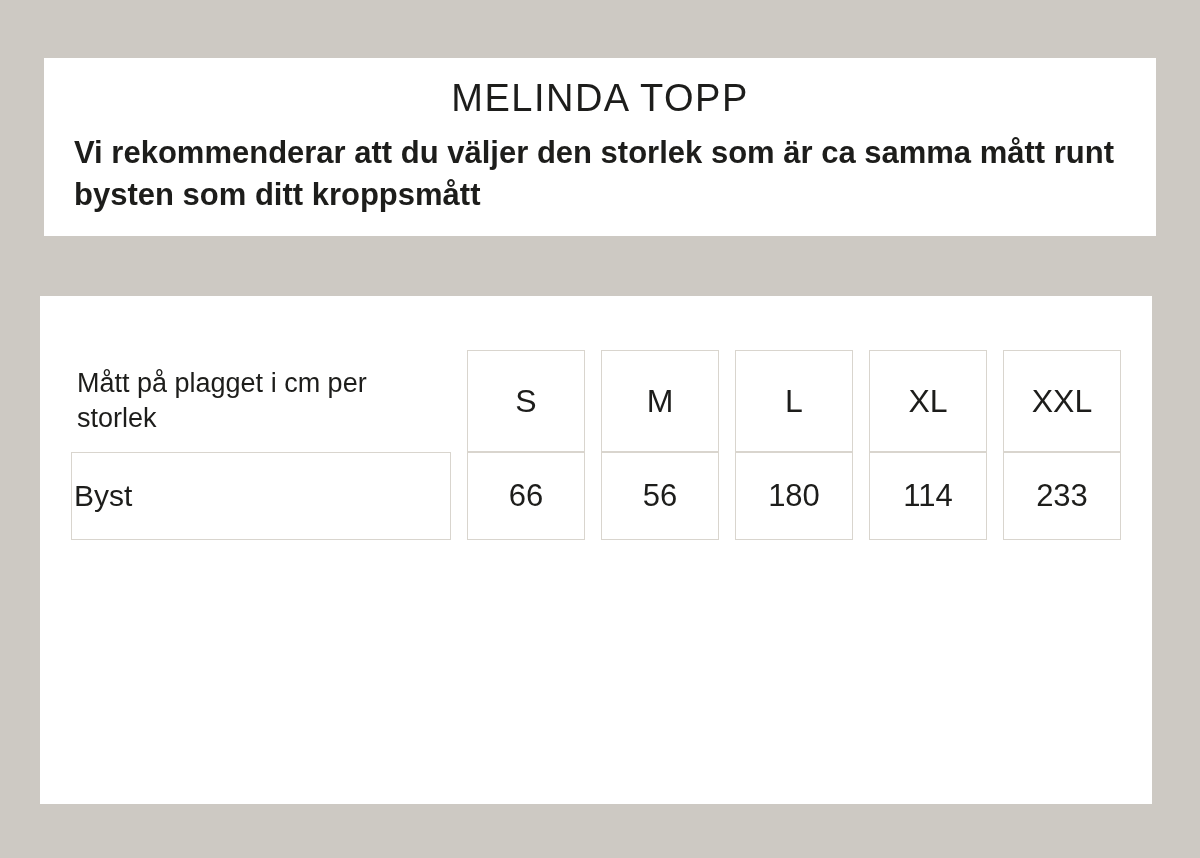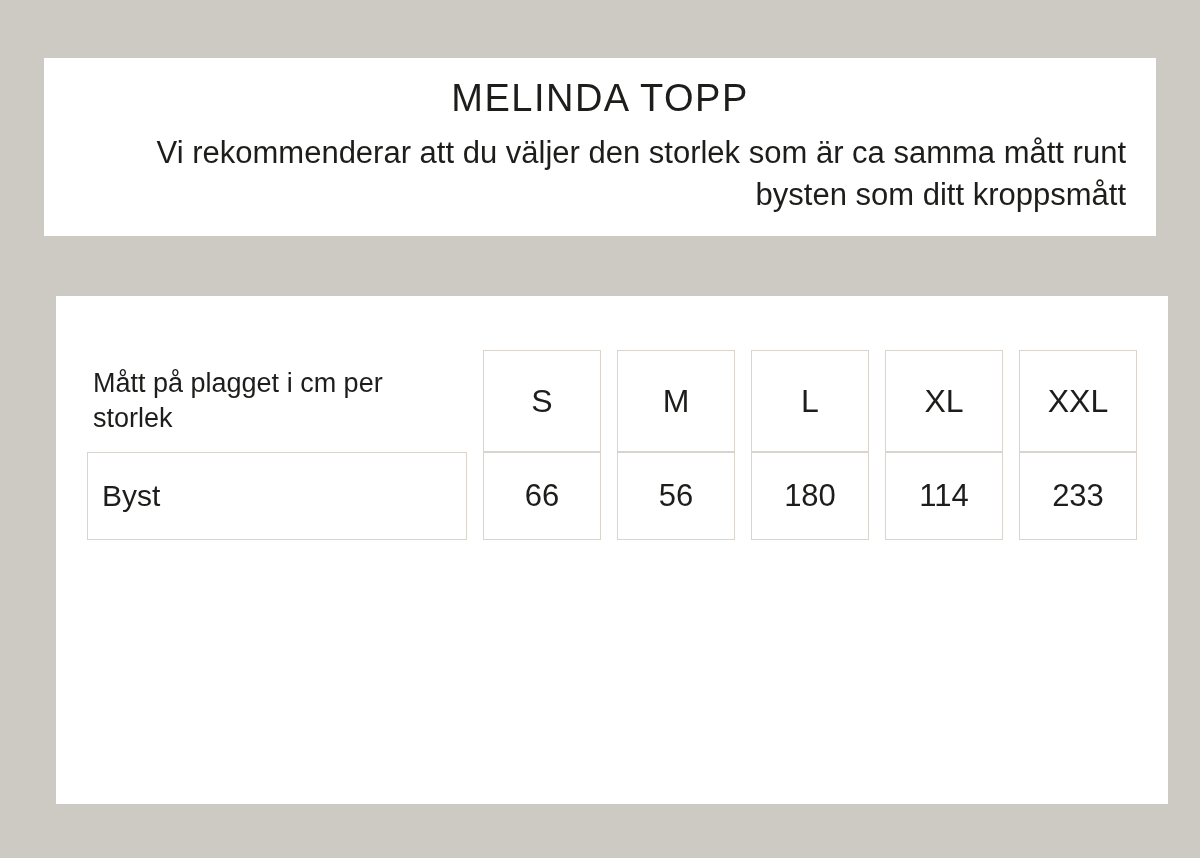--- a/index.html
+++ b/index.html
@@ -41,31 +41,31 @@
     font-size: 38px;
     letter-spacing: 1.5px;
     font-weight: 400;
     line-height: 1.1;
     margin-bottom: 12px;
     text-align: right;
     color: #1d1d1b;
   }
   .header-sub {
     font-size: 31px;
-    font-weight: 400;
+    font-weight: 700;
     line-height: 1.35;
-    text-align: right;
+    text-align: left;
     color: #1d1d1b;
     max-width: 1060px;
   }
 
   
   .table-card {
     position: absolute;
-    left: 56px;
+    left: 40px;
     top: 296px;
     width: 1112px;
     height: 508px;
     background: #ffffff;
     box-sizing: border-box;
     padding: 54px 24px 54px 24px;
   }
 
   table.size-table {
     border-collapse: separate;
@@ -102,21 +102,21 @@
     text-align: center;
     vertical-align: middle;
     font-size: 32px;
     height: 102px;
   }
 
   .row-label {
     text-align: left;
     vertical-align: middle;
     font-size: 30px;
-    padding-left: 14px;
+    padding-left: 2px;
     height: 88px;
   }
   .cell-val {
     text-align: center;
     vertical-align: middle;
     font-size: 31px;
     height: 88px;
   }
 
   tr.shaded td { background: #efeeea; }

